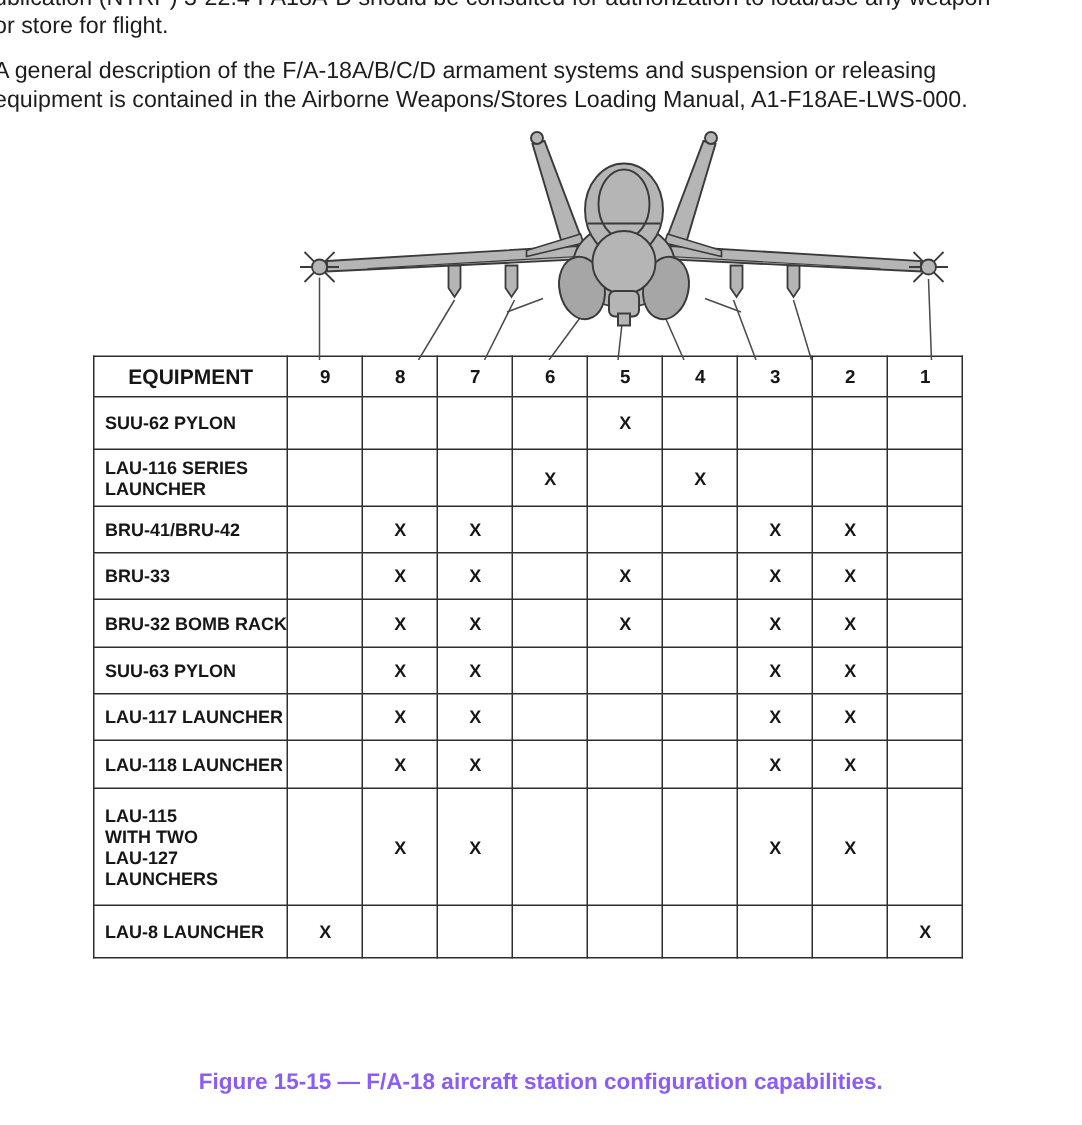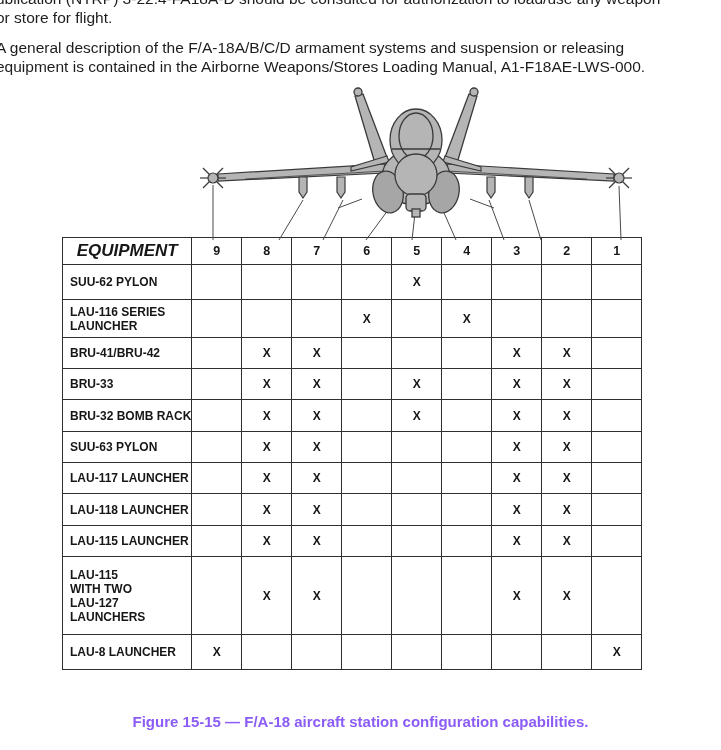--- a/index.html
+++ b/index.html
@@ -43,21 +43,21 @@
     border:1.5px solid var(--line);
     padding:0;vertical-align:middle;text-align:center;
     background:var(--paper);
   }
   table.cfg thead tr{height:27px;}
   table.cfg tbody tr{height:31px;}
   table.cfg td.label{
     text-align:left;padding-left:7px;white-space:pre;line-height:14px;
     font-size:12px;
   }
-  table.cfg th.eq{font-size:17px;font-style:italic;}
+  table.cfg th.eq{font-size:14px;}
   table.cfg th.stn{font-size:12.5px;}
   
   .caption{
     position:absolute;left:0;top:713px;width:721px;
     text-align:center;font-size:15px;font-weight:700;color:#8b5cf6;
   }
 </style>
 </head>
 <body>
 
@@ -261,32 +261,20 @@
           <td></td>
           <td>X</td>
           <td>X</td>
           <td></td>
           <td></td>
           <td></td>
           <td>X</td>
           <td>X</td>
           <td></td>
         </tr>
-        <tr style="height: 31px;">
-          <td class="label">LAU-115 LAUNCHER</td>
-          <td></td>
-          <td>X</td>
-          <td>X</td>
-          <td></td>
-          <td></td>
-          <td></td>
-          <td>X</td>
-          <td>X</td>
-          <td></td>
-        </tr>
         <tr style="height: 78px;">
           <td class="label">LAU-115
 WITH TWO
 LAU-127
 LAUNCHERS</td>
           <td></td>
           <td>X</td>
           <td>X</td>
           <td></td>
           <td></td>

